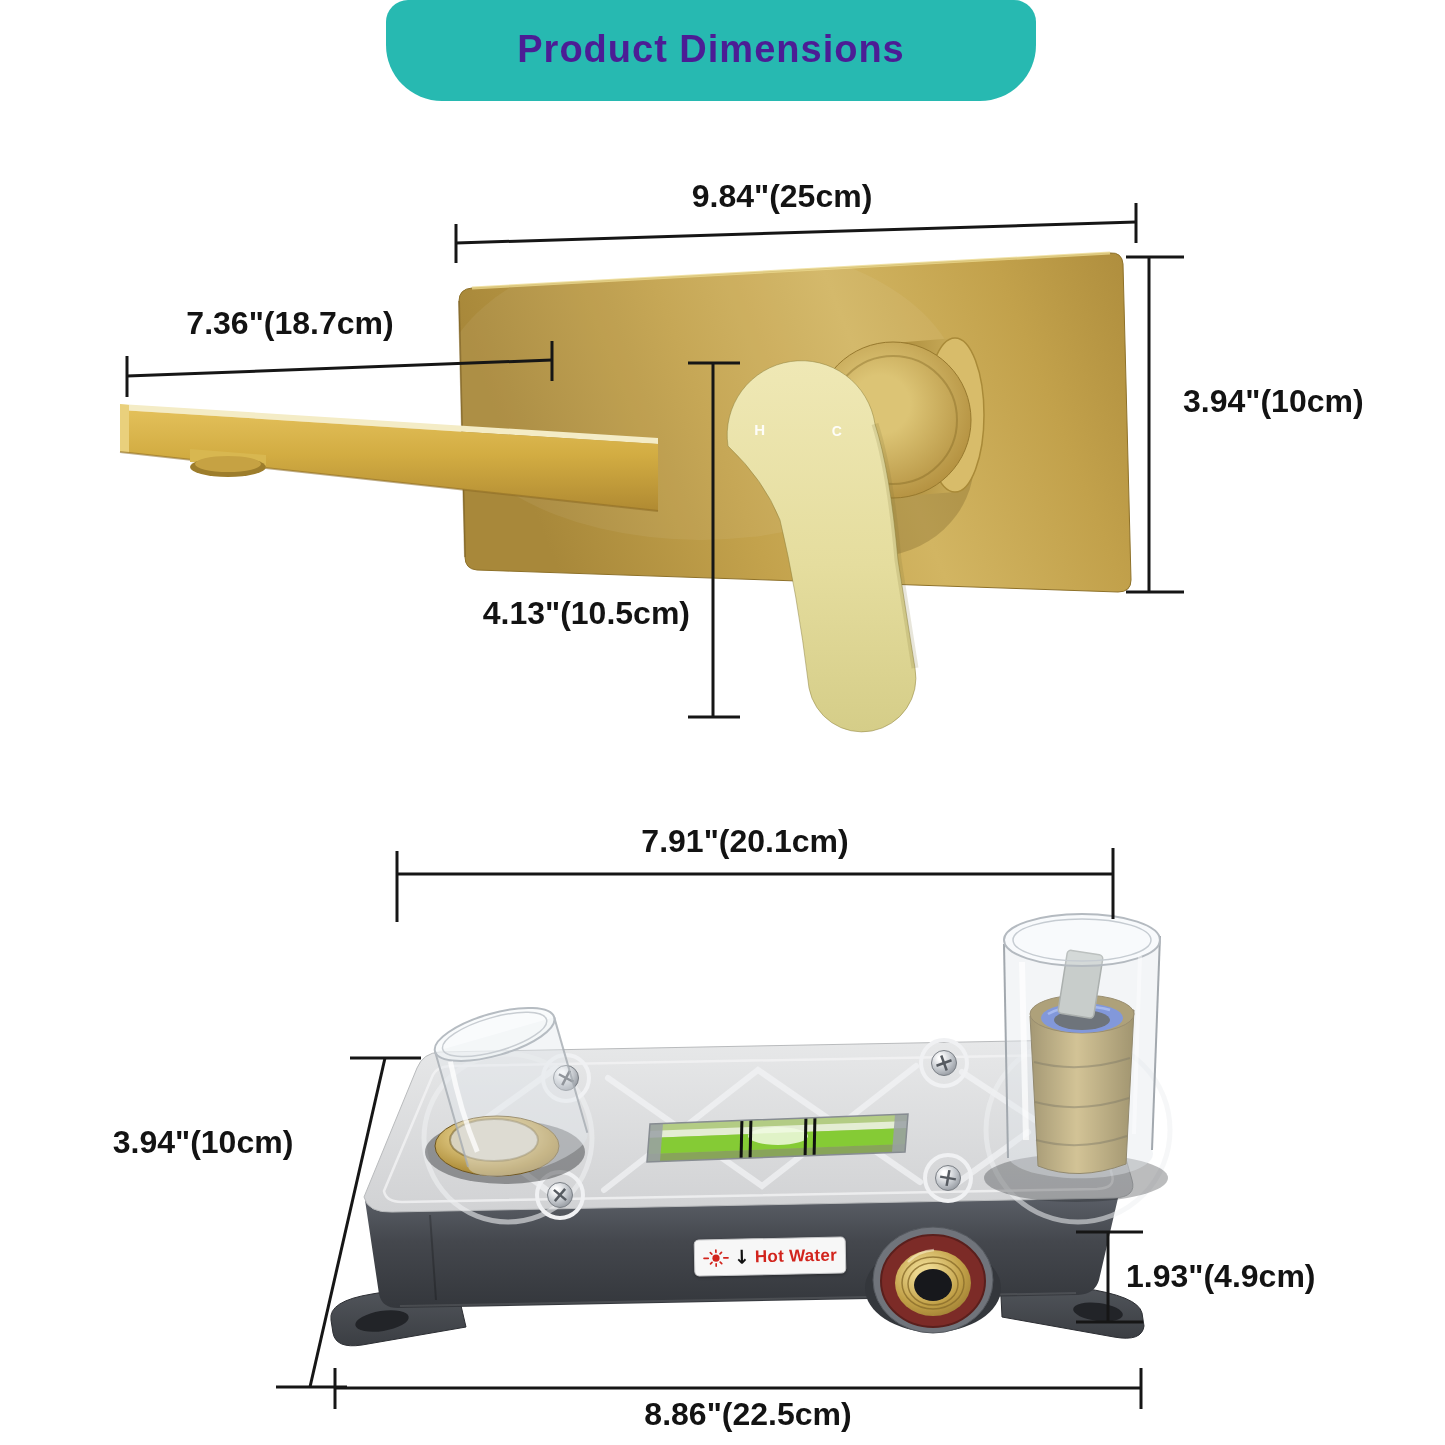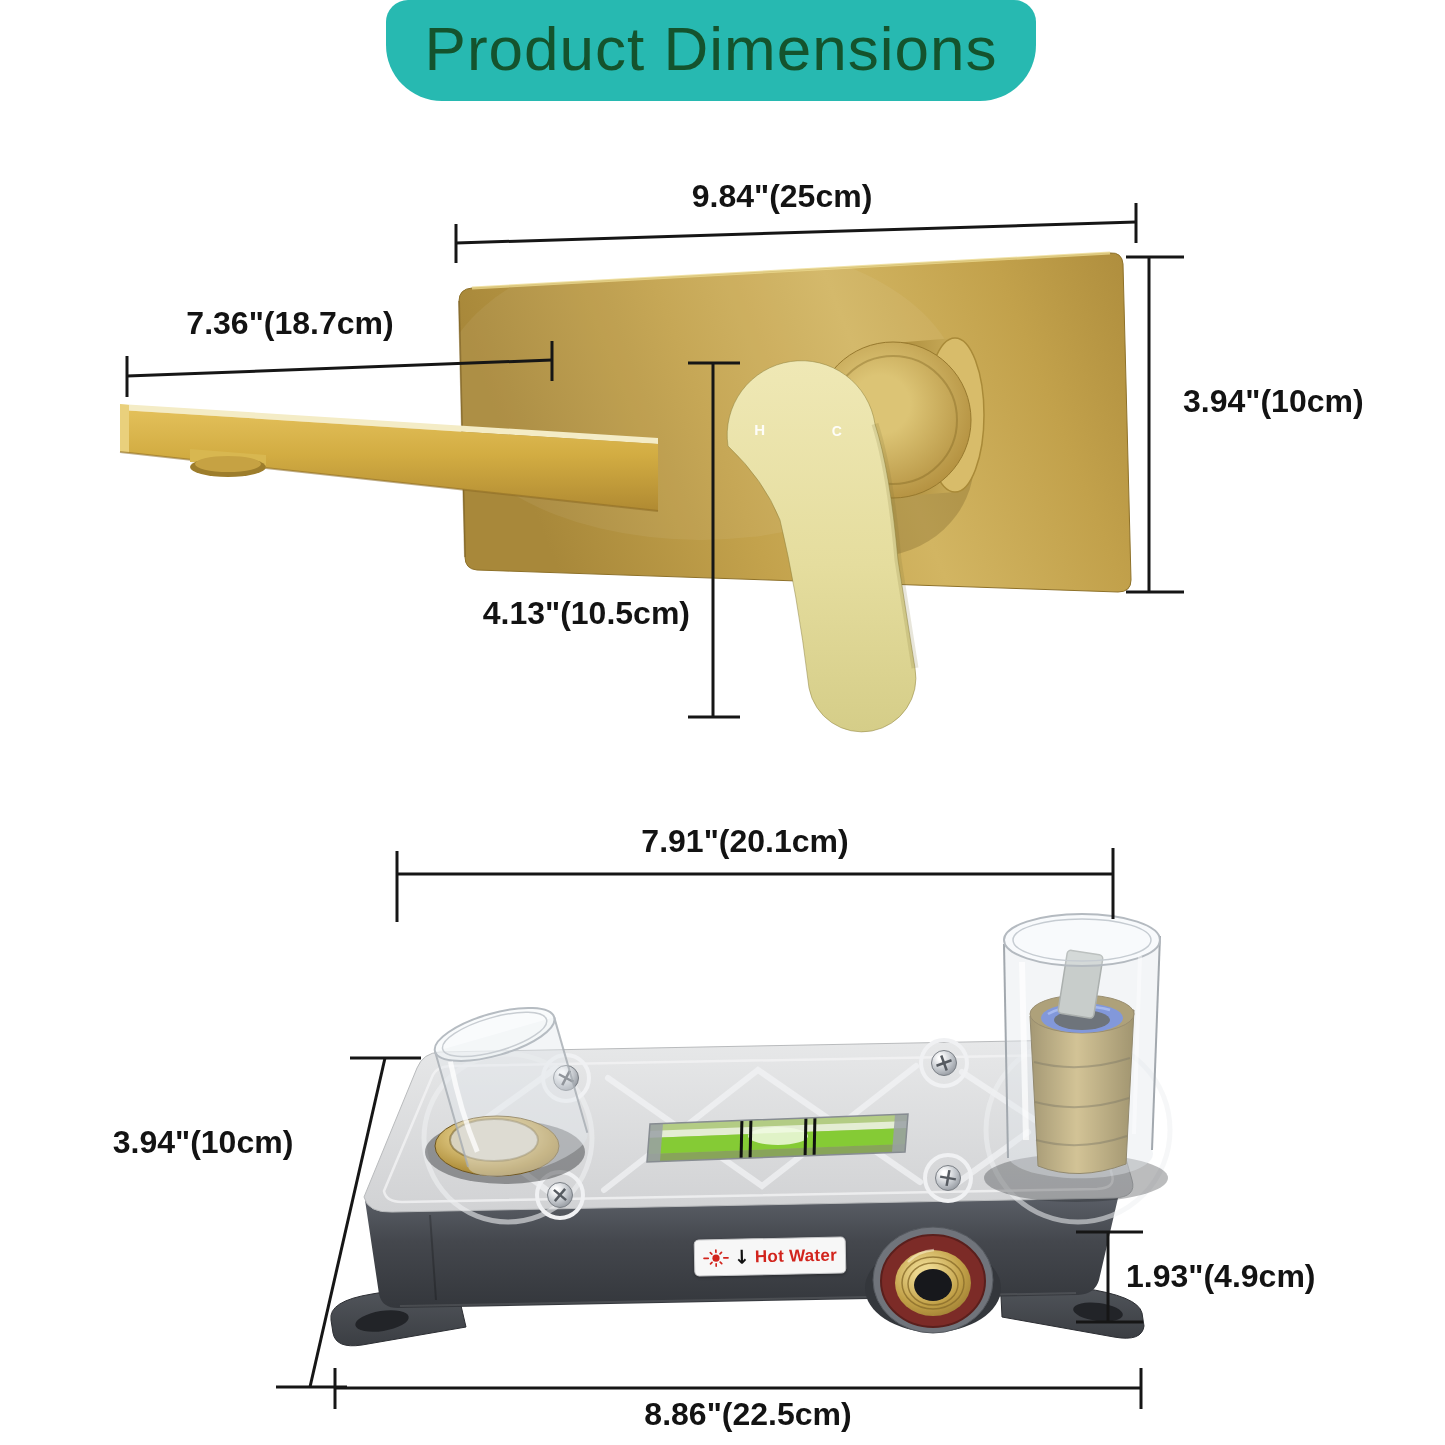--- a/index.html
+++ b/index.html
@@ -1,21 +1,21 @@
 <!DOCTYPE html>
 <html><head>
 <meta charset="utf-8">
 <style>
   html,body{margin:0;padding:0;background:#ffffff;}
   .canvas{position:relative;width:1445px;height:1445px;background:#ffffff;overflow:hidden;
           font-family:"Liberation Sans",sans-serif;}
   .scene{position:absolute;left:0;top:0;width:1445px;height:1445px;}
   .banner{position:absolute;left:386px;top:0;width:650px;height:101px;background:#27b9b1;
           border-radius:22px 22px 56px 56px;display:flex;align-items:center;justify-content:center;}
-  .banner span{font-weight:normal;font-size:62px;line-height:1;color:#14532d;letter-spacing:1px;
+  .banner span{font-weight:bold;font-size:38px;line-height:1;color:#4c1d95;letter-spacing:1px;
           padding-bottom:4px;}
   .dim{position:absolute;font-weight:bold;font-size:32px;color:#131313;white-space:nowrap;}
   .ctr{transform:translate(-50%,-50%);}
   .vctr{transform:translateY(-50%);}
   .rctr{transform:translate(-100%,-50%);}
   .hc{position:absolute;font-weight:bold;font-size:15px;color:rgba(255,255,255,.93);
       transform:translate(-50%,-50%);letter-spacing:.5px;}
   .hotlabel{position:absolute;left:694px;top:1238px;width:150px;height:35px;background:#f7f7f7;
       border:1px solid #c6c7c9;border-radius:5px;display:flex;align-items:center;justify-content:center;
       gap:5px;transform:rotate(-1.2deg);box-shadow:0 1px 3px rgba(0,0,0,.35);}

